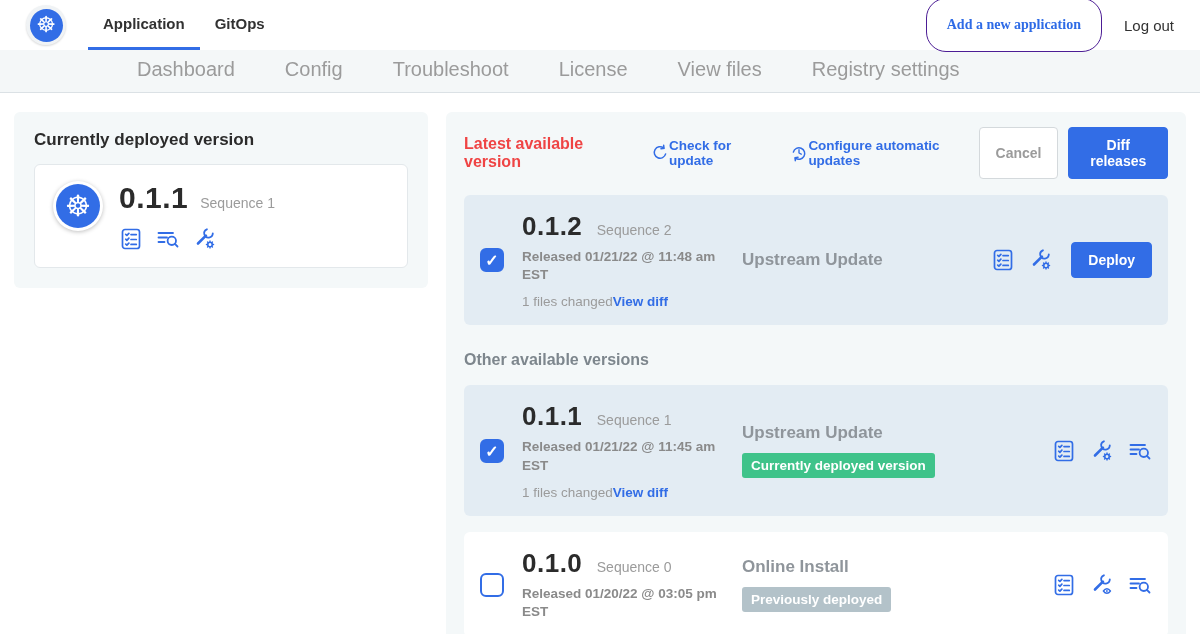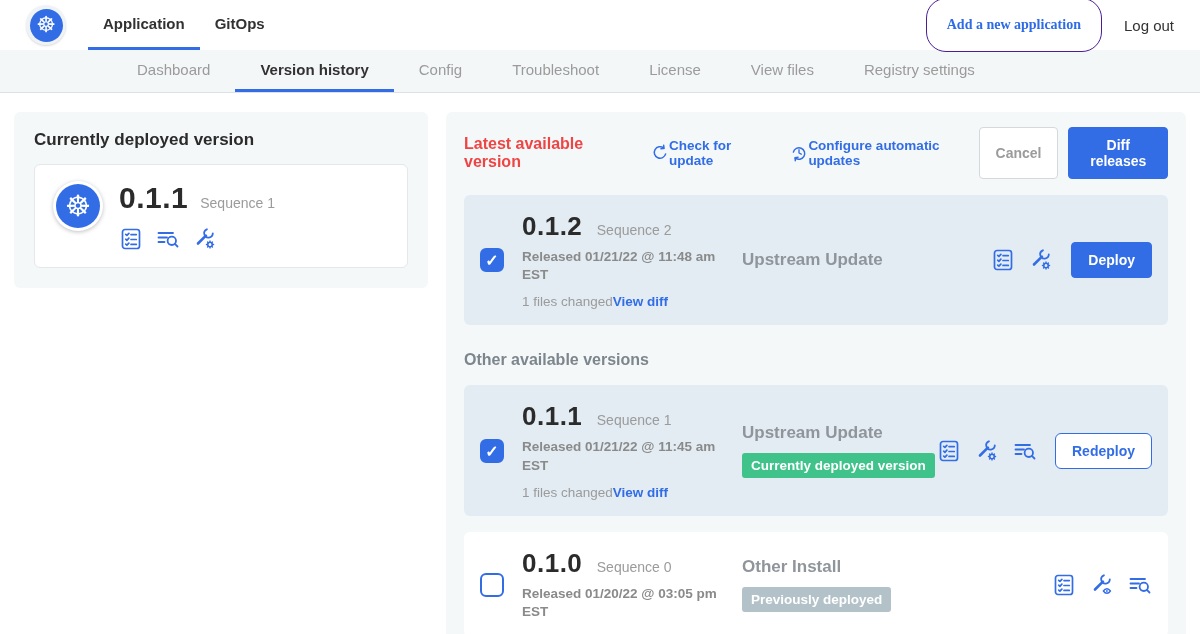--- a/index.html
+++ b/index.html
@@ -19,21 +19,21 @@
   .topnav-tab.active { border-bottom-color:#326de6; }
   .topnav-right { margin-left:auto; display:flex; align-items:center; padding-right:26px; gap:22px; }
   .btn-pill { border:1px solid #4c1d95; color:#2e6be6; background:#fff; font-weight:700;
     font-size:14px; padding:18px 20px; border-radius:20px; cursor:pointer;
     font-family:Liberation Serif, serif; }
   .logout { font-size:15px; color:#323232; cursor:pointer; }
 
   
   .subnav { height:43px; background:#f4f7f8; border-bottom:1px solid #dbe1e5;
     display:flex; align-items:stretch; padding-left:112px; }
-  .subnav-item { display:flex; align-items:center; padding:0 25px; font-size:15px;
+  .subnav-item { display:flex; align-items:center; padding:0 25px; font-size:20px;
     color:#9b9b9b; border-bottom:3px solid transparent; cursor:pointer; }
   .subnav-item.active { color:#323232; font-weight:700; border-bottom-color:#326de6; }
 
   
   .main { display:flex; gap:18px; padding:19px 14px 0 14px; align-items:flex-start; }
   .panel { background:#f4f8f9; border-radius:6px; }
   .left-panel { width:414px; padding:18px 20px 20px 20px; }
   .left-title { font-size:17px; font-weight:700; color:#2b2b2b; margin-bottom:14px; }
   .deployed-card { background:#fff; border:1px solid #e3e8eb; border-radius:6px;
     padding:16px 18px; display:flex; gap:16px; }
@@ -105,21 +105,20 @@
   <div class="topnav-tab active">Application</div>
   <div class="topnav-tab">GitOps</div>
   <div class="topnav-right">
     <button class="btn-pill">Add a new application</button>
     <span class="logout">Log out</span>
   </div>
 </header>
 
 <nav class="subnav">
   <div class="subnav-item">Dashboard</div>
-  <div class="subnav-item active">Version history</div>
   <div class="subnav-item">Config</div>
   <div class="subnav-item">Troubleshoot</div>
   <div class="subnav-item">License</div>
   <div class="subnav-item">View files</div>
   <div class="subnav-item">Registry settings</div>
 </nav>
 
 <main class="main">
 
   <section class="panel left-panel">
@@ -306,35 +305,34 @@
           </span>
         <span class="act-icon">
             <svg viewBox="0 0 24 24" fill="none" stroke="currentColor" stroke-width="1.8" stroke-linecap="round">
               <line x1="2.5" y1="6" x2="17" y2="6"></line>
               <line x1="2.5" y1="10.5" x2="11" y2="10.5"></line>
               <line x1="2.5" y1="15" x2="8.5" y2="15"></line>
               <circle cx="15.8" cy="13.8" r="4.2"></circle>
               <line x1="18.9" y1="16.9" x2="21.5" y2="19.5"></line>
             </svg>
           </span>
-        <button class="btn btn-blue-outline">Redeploy</button>
       </div>
     </div>
 
     <div class="version-card short">
       <span class="checkbox"></span>
       <div class="vinfo">
         <div>
           <span class="vnum">0.1.0</span>
           <span class="vseq">Sequence 0</span>
         </div>
         <div class="vreleased">Released 01/20/22 @ 03:05 pm EST</div>
       </div>
       <div class="vsource">
-        <div class="vsource-label">Other Install</div>
+        <div class="vsource-label">Online Install</div>
         <span class="badge gray">Previously deployed</span>
       </div>
       <div class="vactions">
         <span class="act-icon">
             <svg viewBox="0 0 24 24" fill="none" stroke="currentColor" stroke-width="1.7" stroke-linecap="round" stroke-linejoin="round">
               <rect x="3.5" y="2.5" width="17" height="19" rx="2.5"></rect>
               <path d="M6.7 7.3l1.2 1.1 2-2.1"></path>
               <line x1="12" y1="7.6" x2="17.3" y2="7.6"></line>
               <path d="M6.7 12.2l1.2 1.1 2-2.1"></path>
               <line x1="12" y1="12.5" x2="17.3" y2="12.5"></line>

